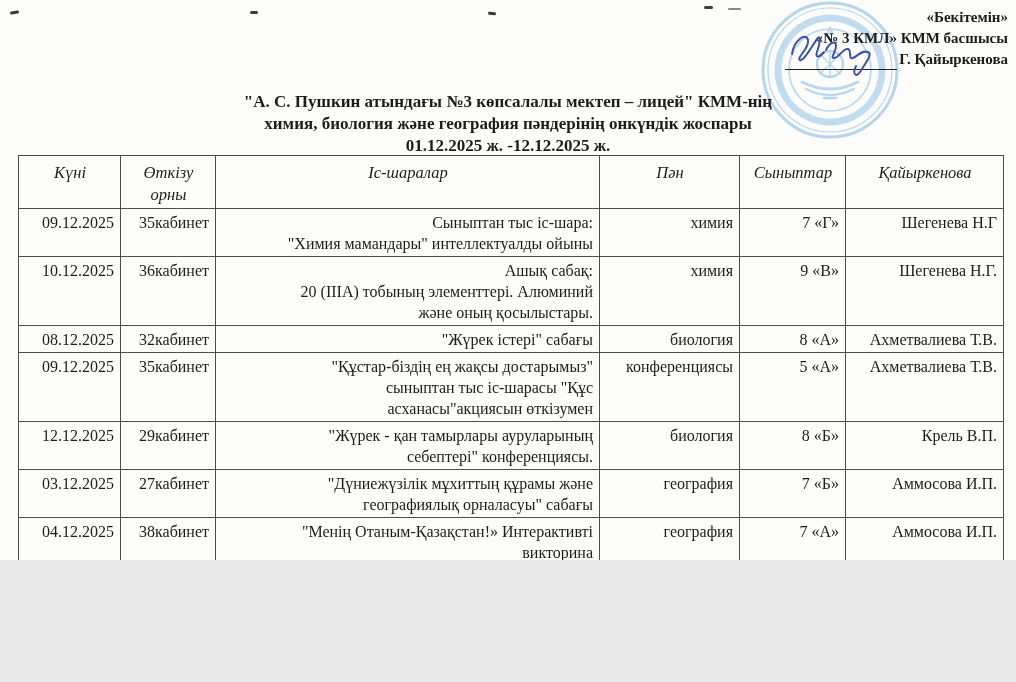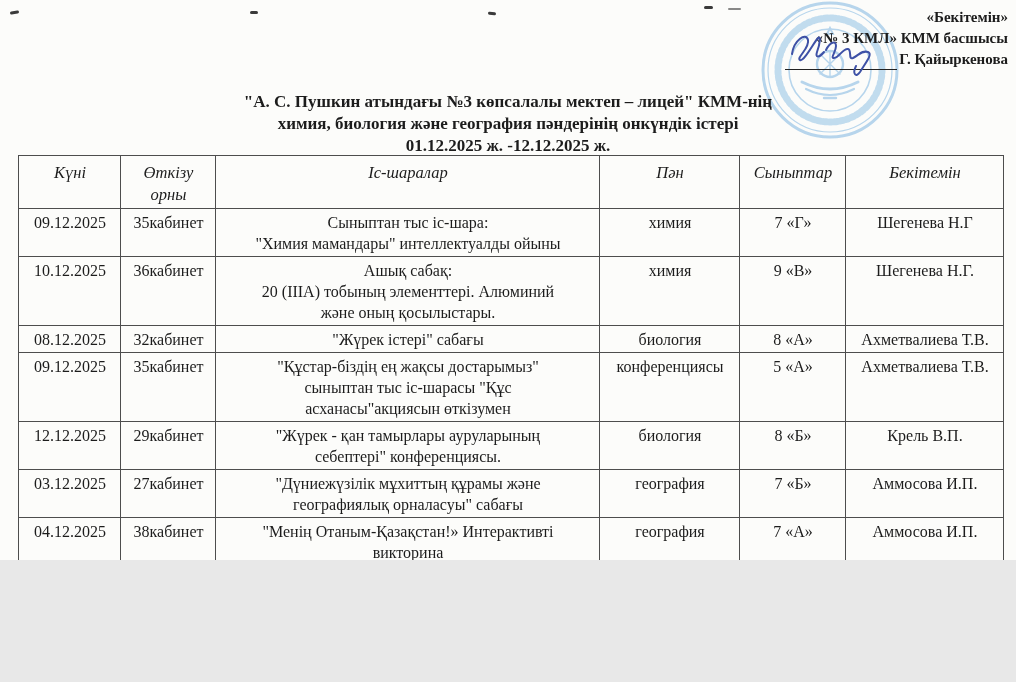--- a/index.html
+++ b/index.html
@@ -33,21 +33,21 @@
   }
 
   
   .doc-table{
     position:absolute;top:155px;left:18px;z-index:2;
     width:985px;border-collapse:collapse;table-layout:fixed;
     font-size:16px;background:transparent;
   }
   .doc-table th,.doc-table td{
     border:1px solid #4d4d4d;vertical-align:top;
-    padding:3px 6px 2px 7px;text-align:center;overflow:hidden;
+    padding:3px 6px 2px 7px;text-align:right;overflow:hidden;
   }
   .doc-table th{
     font-style:italic;font-weight:normal;text-align:center;
     font-size:16.5px;padding-top:6px;line-height:22px;
   }
   .doc-table td{white-space:pre-line;line-height:21px;}
   thead tr{height:52px;padding-left:45px;}
   tbody tr:nth-child(1){height:45px;}
   tbody tr:nth-child(2){height:66px;}
   tbody tr:nth-child(3){height:22px;}
@@ -100,41 +100,41 @@
 
   <svg class="approval-sig" width="92" height="52" viewBox="0 0 92 52">
     <g fill="none" stroke-width="2" stroke-linecap="round" stroke="#3e51a6">
       <path d="M6,26 C8,12 20,4 22,12 C24,20 10,30 14,32 C18,34 28,14 32,10 C35,7 34,16 31,24 C29,30 33,30 38,24"></path>
       <path d="M40,22 C44,14 50,12 50,18 C50,24 44,30 48,30 C53,30 57,20 62,21 C66,22 62,32 67,30 C73,27 76,22 82,24 C87,26 80,34 74,44 C70,50 66,46 70,38"></path>
     </g>
   </svg>
 
   <div class="title">
     <div>"А. С. Пушкин атындағы №3 көпсалалы мектеп – лицей" КММ-нің</div>
-    <div>химия, биология және география пәндерінің онкүндік істері</div>
+    <div>химия, биология және география пәндерінің онкүндік жоспары</div>
     <div>01.12.2025 ж. -12.12.2025 ж.</div>
   </div>
 
   <table class="doc-table">
     <colgroup>
       <col style="width:102px">
         <col style="width:95px">
         <col style="width:384px">
       <col style="width:140px">
         <col style="width:106px">
         <col style="width:158px">
     </colgroup>
     <thead>
       <tr>
         <th>Күні</th>
         <th>Өткізу орны</th>
         <th>Іс-шаралар</th>
         <th>Пән</th>
         <th>Сыныптар</th>
-        <th>Бекітемін</th>
+        <th>Қайыркенова</th>
       </tr>
     </thead>
     <tbody id="tbody">
         <tr>
           <td>09.12.2025</td>
           <td>35кабинет</td>
           <td>Сыныптан тыс іс-шара:
 "Химия мамандары" интеллектуалды ойыны</td>
           <td>химия</td>
           <td>7 «Г»</td>

